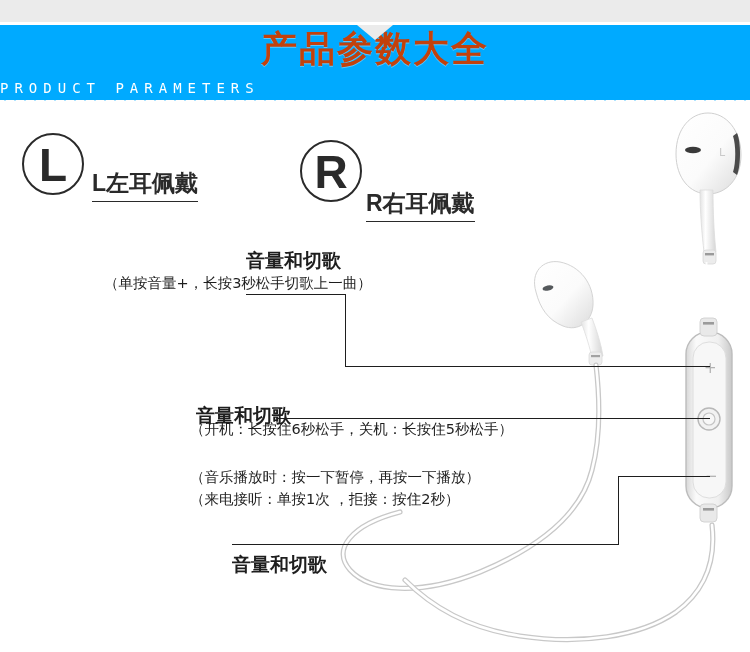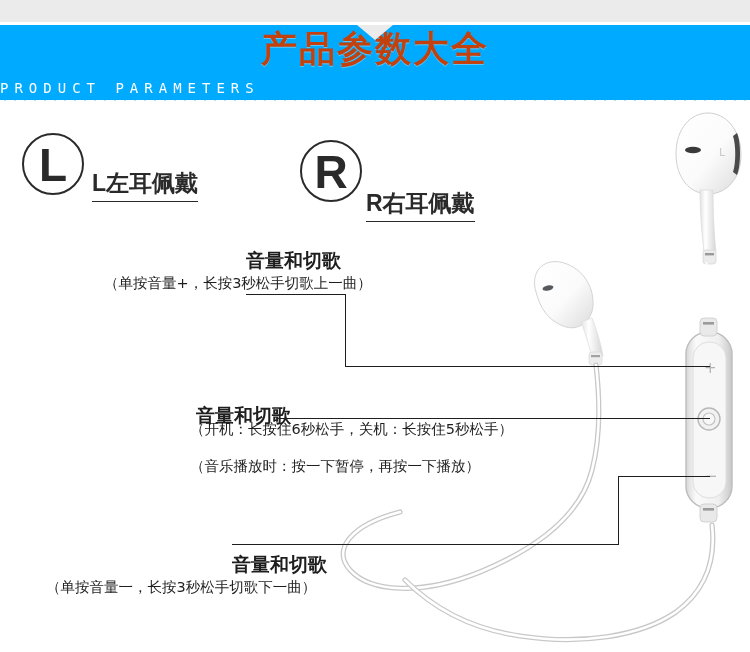--- a/index.html
+++ b/index.html
@@ -210,21 +210,21 @@
 
   <div class="anno-title" style="left:246px; top:248px;">音量和切歌</div>
   <div class="anno-line" style="left:104px; top:274px;text-align:right;">（单按音量+，长按3秒松手切歌上一曲）</div>
   <div class="leader leader-h" style="left:246px; top:294px; width:99px;"></div>
   <div class="leader leader-v" style="left:345px; top:294px; height:73px;"></div>
   <div class="leader leader-h" style="left:345px; top:366px; width:365px;"></div>
 
   <div class="anno-title" style="left:196px; top:403px;">音量和切歌</div>
   <div class="leader leader-h" style="left:278px; top:418px; width:432px;"></div>
   <div class="anno-line" style="left:190px; top:420px;">（开机：长按住6秒松手，关机：长按住5秒松手）</div>
-  <div class="anno-line" style="left:190px; top:457px;">（音乐播放时：按一下暂停，再按一下播放）</div>
+  <div class="anno-line" style="left:190px; top:468px;">（音乐播放时：按一下暂停，再按一下播放）</div>
+  <div class="anno-line" style="left:190px; top:490px;">（来电接听：单按1次 ，拒接：按住2秒）</div>
 
   <div class="leader leader-h" style="left:618px; top:476px; width:92px;"></div>
   <div class="leader leader-v" style="left:618px; top:476px; height:69px;"></div>
   <div class="leader leader-h" style="left:232px; top:544px; width:387px;"></div>
   <div class="anno-title" style="left:232px; top:552px;">音量和切歌</div>
-  <div class="anno-line" style="left:46px; top:578px;">（单按音量一，长按3秒松手切歌下一曲）</div>
 
 </div>
 
 </body></html>

